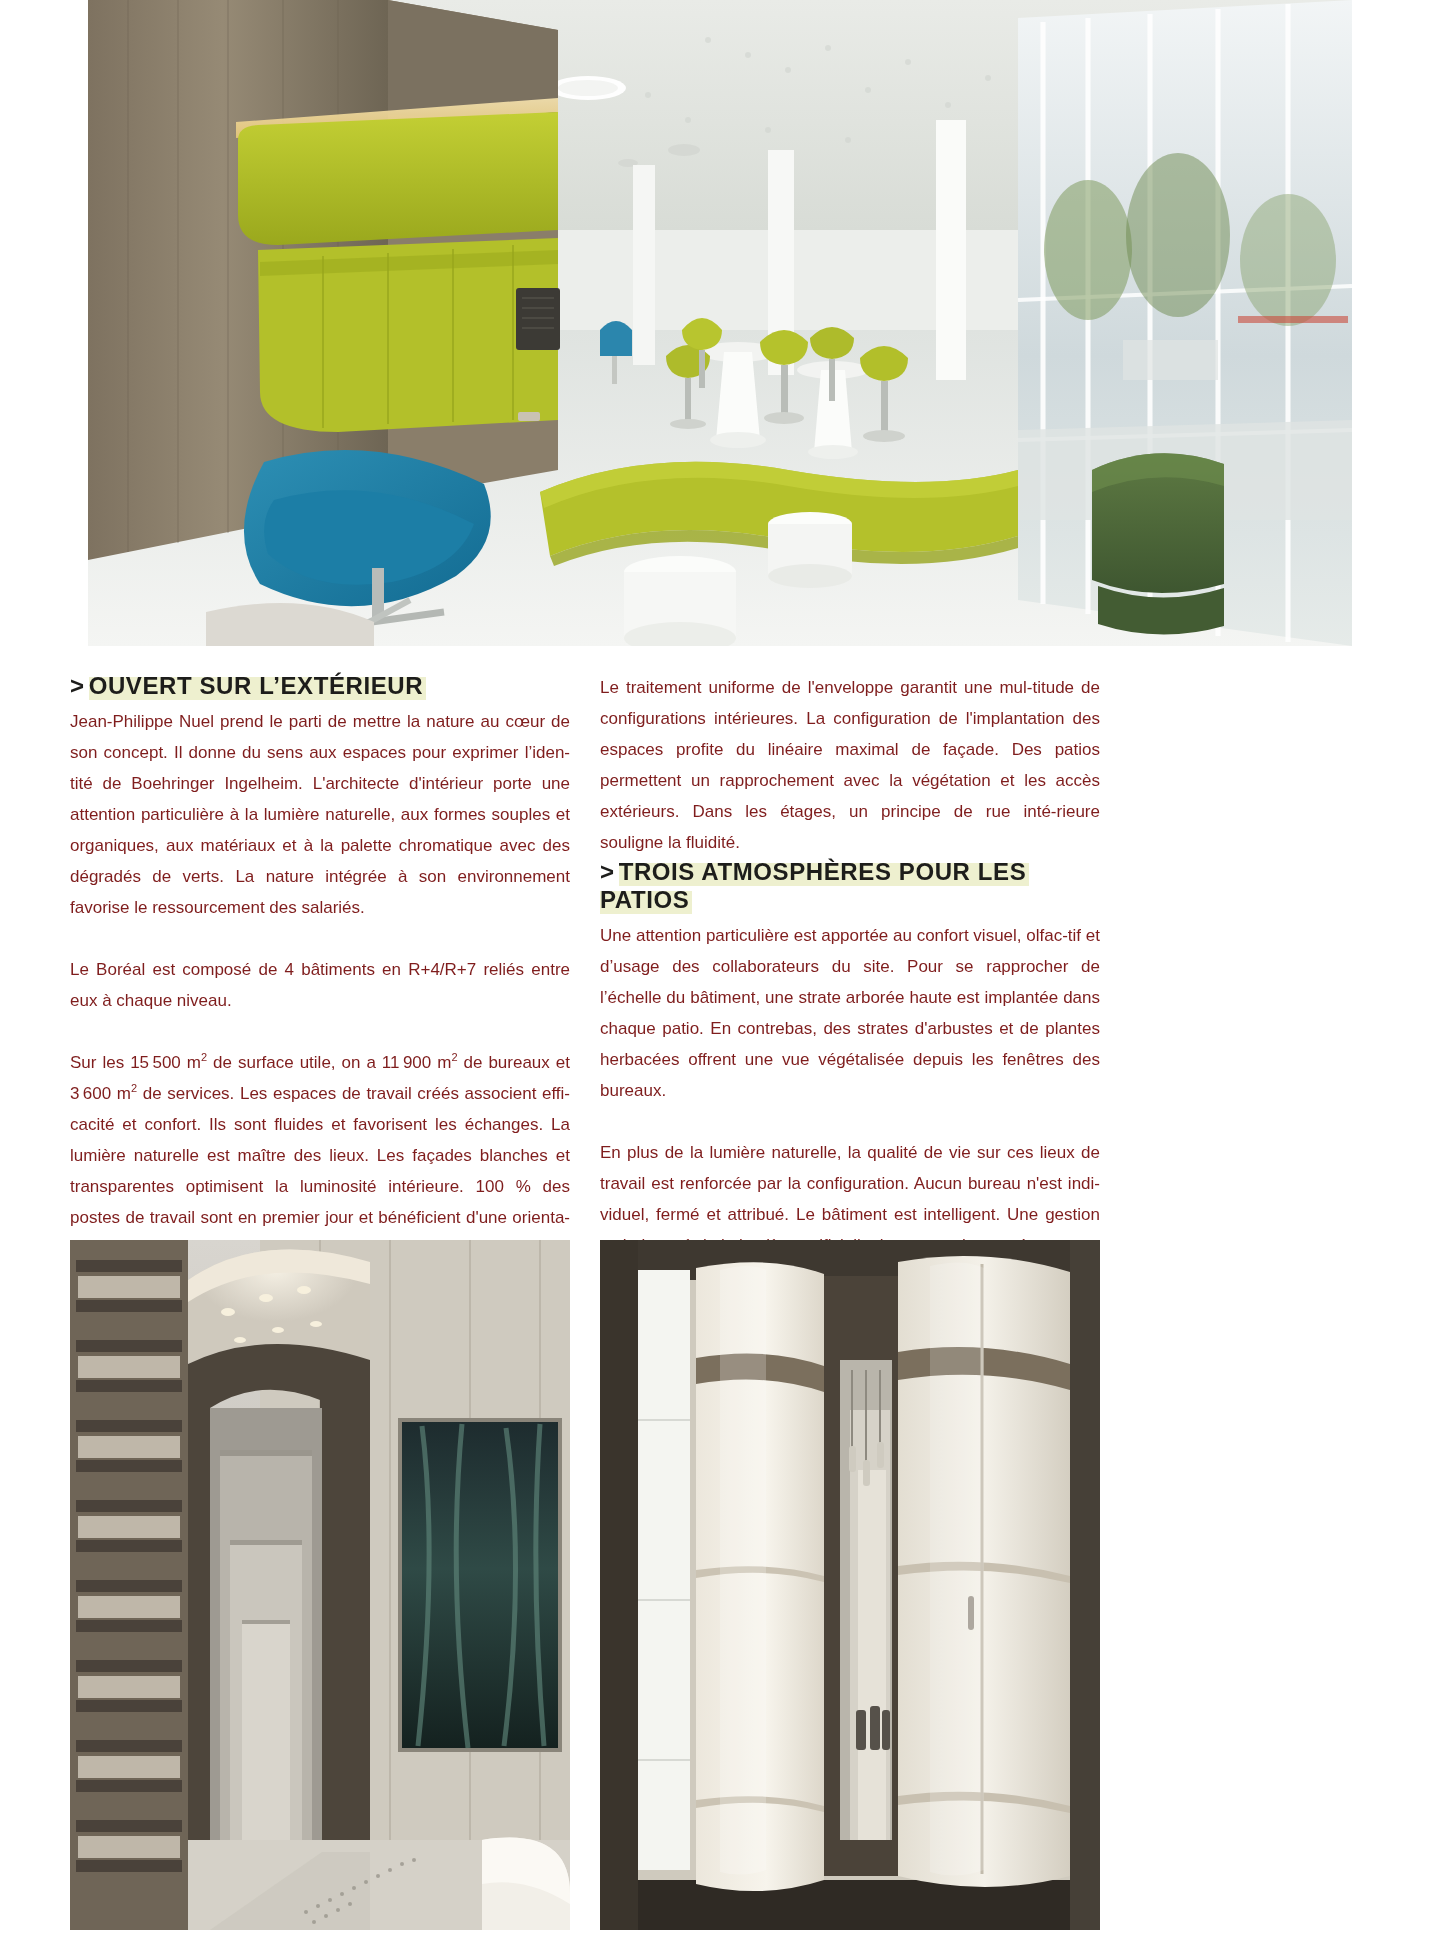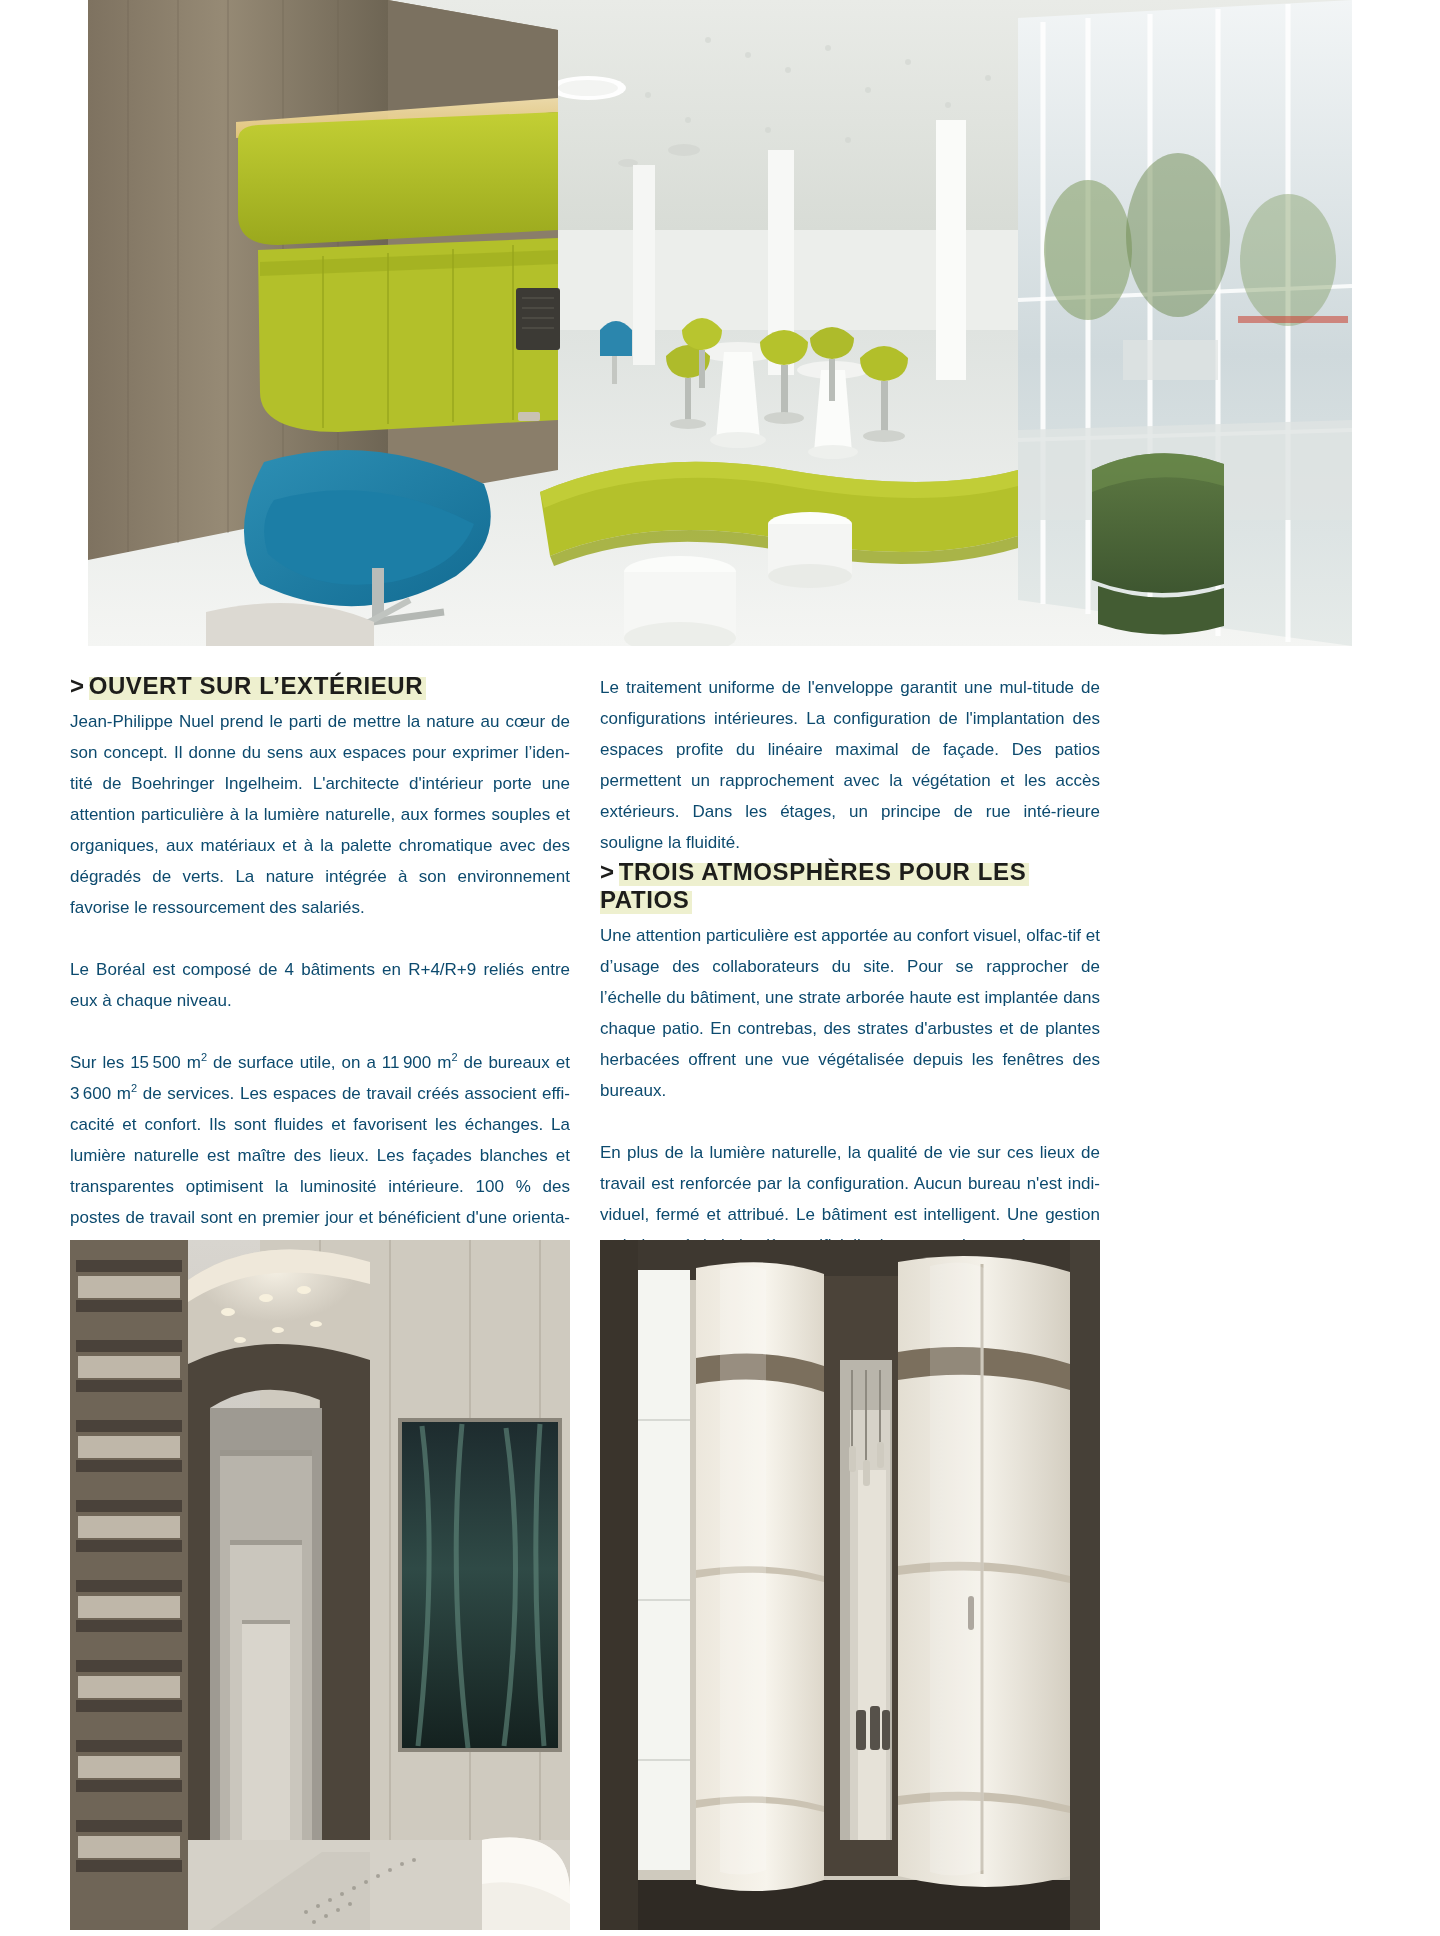--- a/index.html
+++ b/index.html
@@ -73,21 +73,21 @@
     color: #1d1d1b;
     font-weight: bold;
     margin-right: 4px;
   }
   h2.section-head .line2 { display: block; padding-left: 26px; }
 
   p.body {
     margin: 0 0 0 0;
     font-size: 17px;
     line-height: 31px;
-    color: #0c4a6e;
+    color: #7f1d1d;
     text-align: justify;
     font-weight: 400;
   }
   p.body + p.body { margin-top: 31px; }
   .gap-after-head { margin-top: 34px; }
 
   sup.sq { font-size: 11px; vertical-align: super; line-height: 0; }
 
   
   .photo-row {
@@ -296,21 +296,21 @@
 
   <div class="columns">
 
     <div class="col col-left">
 
       <h2 class="section-head">
         <span class="chev">&gt;</span><span class="hl">OUVERT SUR L’EXTÉRIEUR</span>
       </h2>
       <p class="body">Jean-Philippe Nuel prend le parti de mettre la nature au cœur de son concept. Il donne du sens aux espaces pour exprimer l’iden-tité de Boehringer Ingelheim. L'architecte d'intérieur porte une attention particulière à la lumière naturelle, aux formes souples et organiques, aux matériaux et à la palette chromatique avec des dégradés de verts. La nature intégrée à son environnement favorise le ressourcement des salariés.</p>
 
-      <p class="body">Le Boréal est composé de 4 bâtiments en R+4/R+9 reliés entre eux à chaque niveau.</p>
+      <p class="body">Le Boréal est composé de 4 bâtiments en R+4/R+7 reliés entre eux à chaque niveau.</p>
       <p class="body">Sur les 15 500 m<sup class="sq">2</sup> de surface utile, on a 11 900 m<sup class="sq">2</sup> de bureaux et 3 600 m<sup class="sq">2</sup> de services. Les espaces de travail créés associent effi-cacité et confort. Ils sont fluides et favorisent les échanges. La lumière naturelle est maître des lieux. Les façades blanches et transparentes optimisent la luminosité intérieure. 100 % des postes de travail sont en premier jour et bénéficient d'une orienta-tion Nord-Sud. 30% des circulations sont éclairées naturellement.</p>
     </div>
 
     <div class="col col-right">
 
       <p class="body">Le traitement uniforme de l'enveloppe garantit une mul-titude de configurations intérieures. La configuration de l'implantation des espaces profite du linéaire maximal de façade. Des patios permettent un rapprochement avec la végétation et les accès extérieurs. Dans les étages, un principe de rue inté-rieure souligne la fluidité.</p>
 
       <h2 class="section-head gap-after-head">
         <span class="chev">&gt;</span><span class="hl">TROIS ATMOSPHÈRES POUR LES PATIOS</span>
       </h2>

